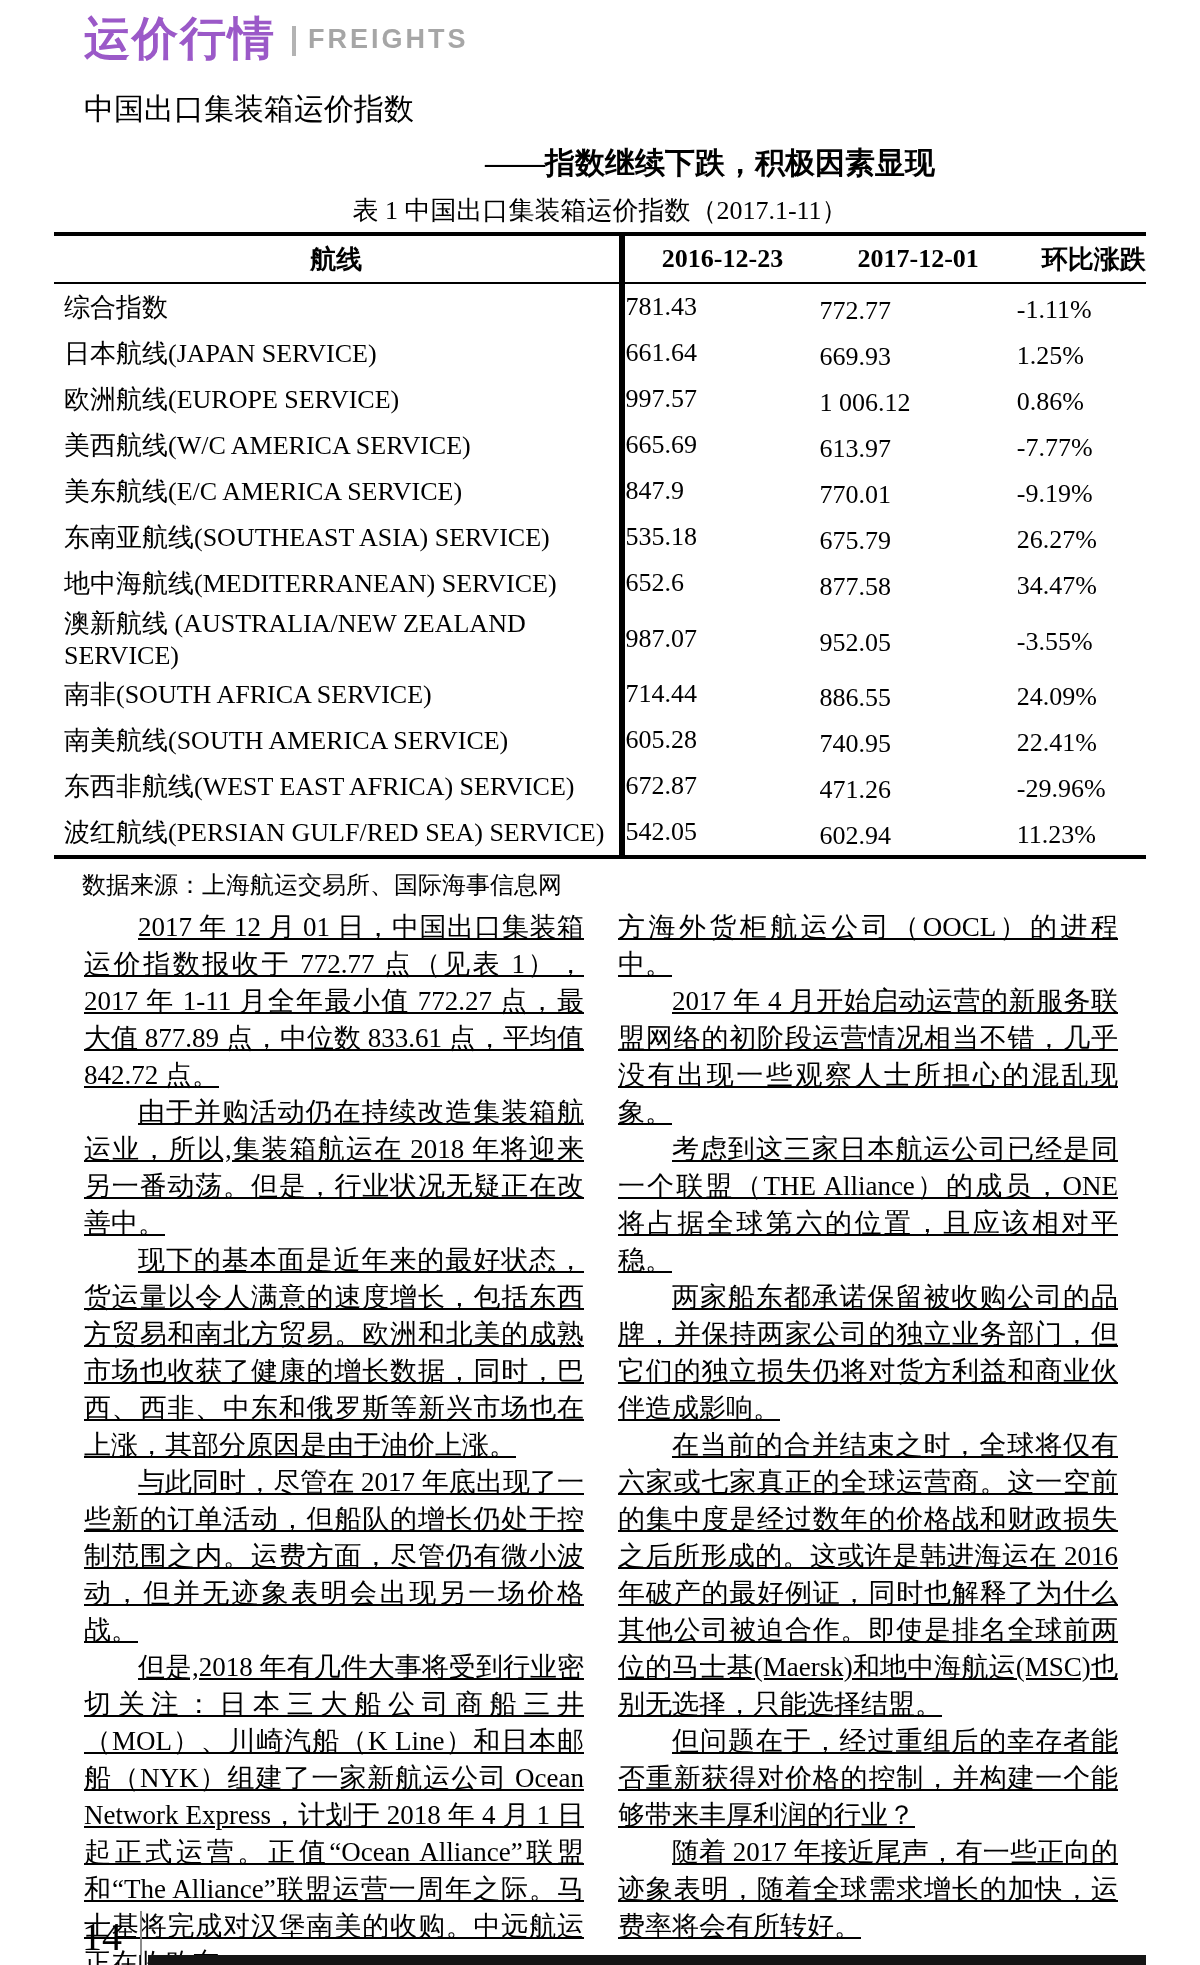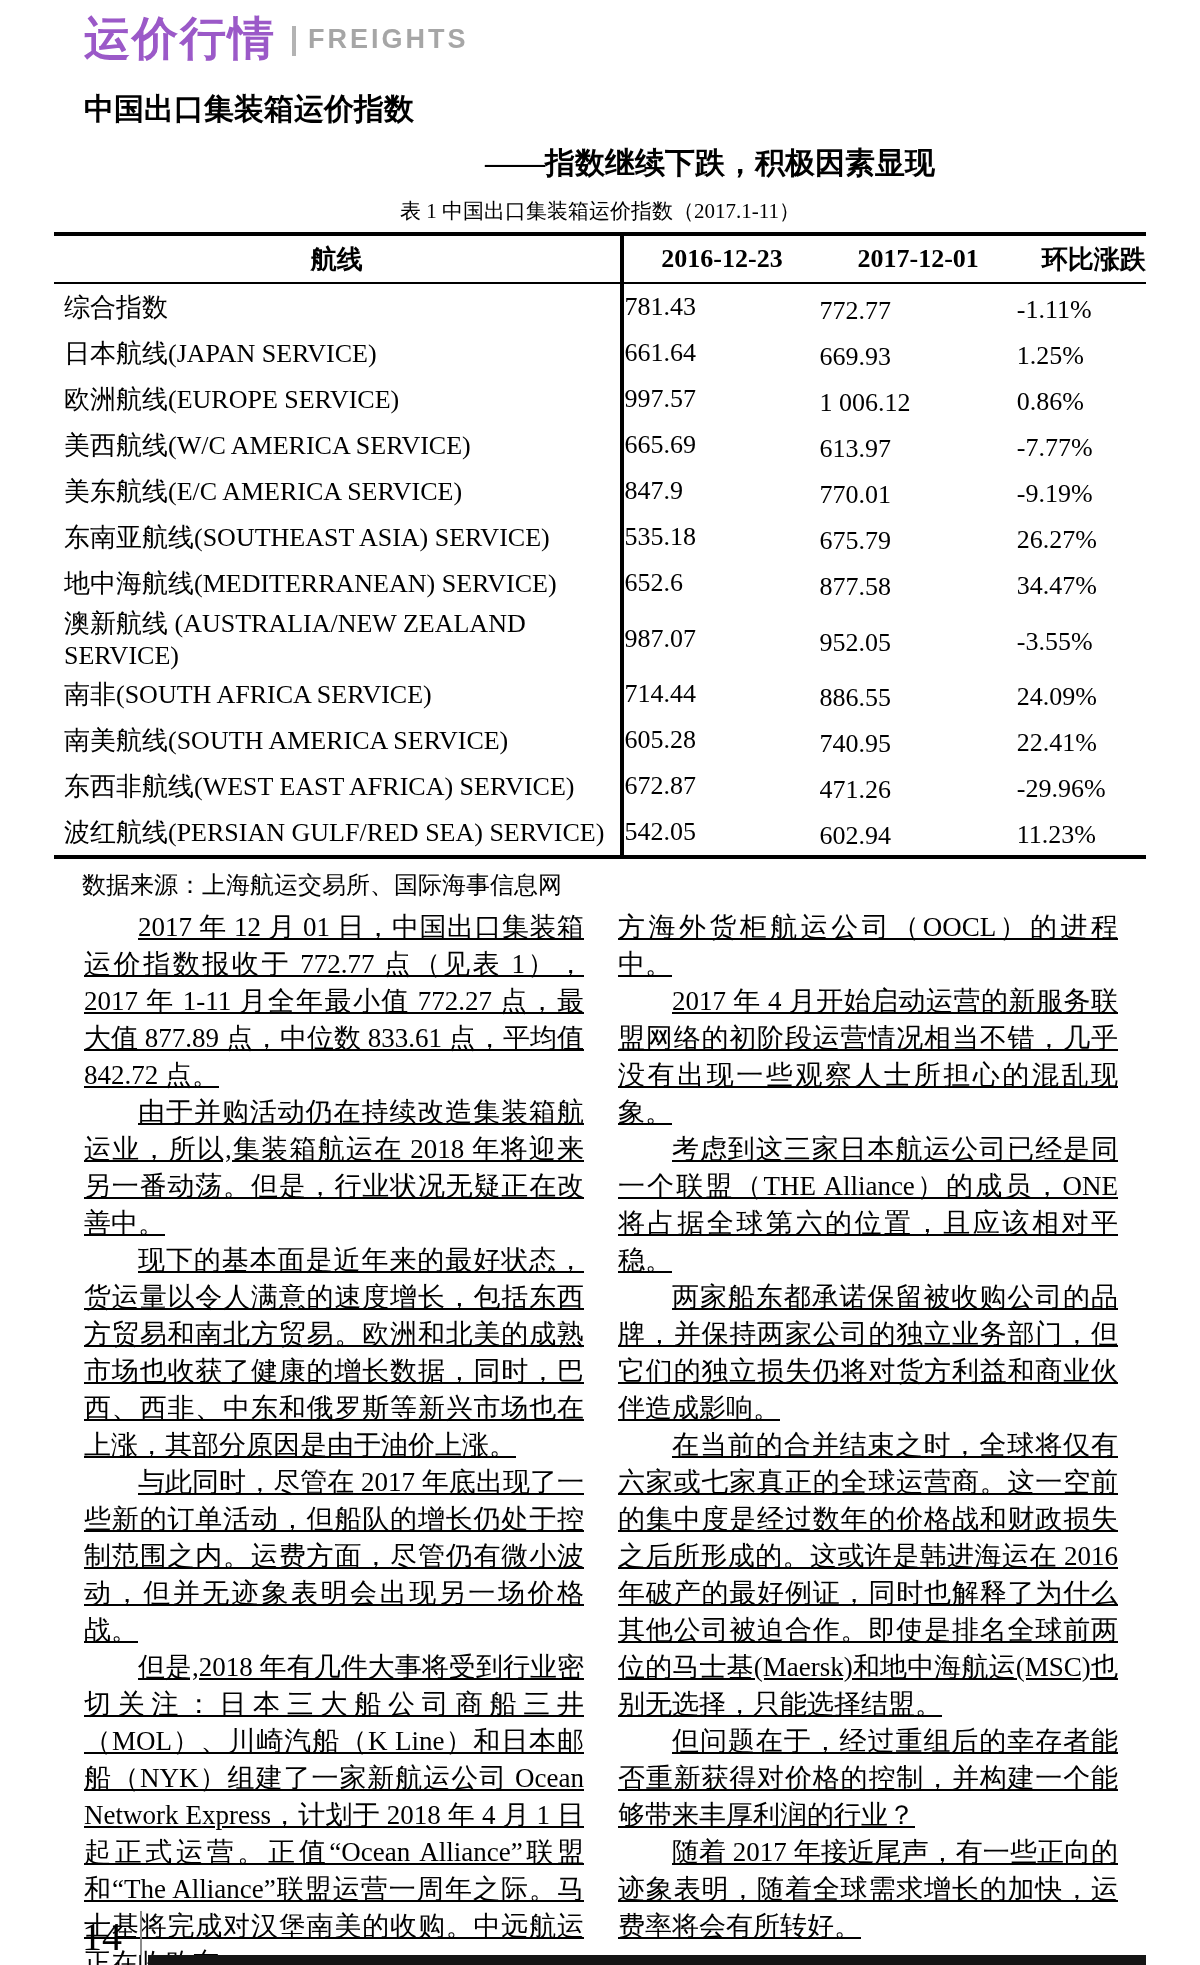--- a/index.html
+++ b/index.html
@@ -19,34 +19,34 @@
     font-weight:bold; font-size:46px; line-height:52px;
     letter-spacing:2px;
   }
   .head-divider { width:4px; height:30px; margin:14px 12px 0 16px; }
   .section-en {
     font-family:"Liberation Sans","DejaVu Sans",sans-serif;
     font-size:27px; line-height:27px; margin-top:14px; letter-spacing:3px;
     font-weight:bold;
   }
   
-  .article-title { font-size:30px; font-weight:bold; margin:28px 0 0 30px; line-height:34px; }
+  .article-title { font-size:30px; font-weight:normal; margin:28px 0 0 30px; line-height:34px; }
   .article-subtitle { font-size:30px; font-weight:bold; margin:20px 0 18px 220px; text-align:center; line-height:34px; }
-  .table-caption { font-size:21px; text-align:center; margin-top:18px; line-height:26px; }
+  .table-caption { font-size:26px; text-align:center; margin-top:18px; line-height:26px; }
   
   table.freight {
     width:1160px; margin:8px auto 0 auto;
     border-collapse:collapse;
     border-top:4px solid #000;
     border-bottom:4px solid #000;
     font-size:26px;
   }
   table.freight th { font-weight:bold; height:44px; border-bottom:2px solid #000; }
   table.freight td { height:46px; text-align:left; padding:0; }
-  table.freight .route { text-align:left; padding-left:10px; width:49%; border-right:4px solid #000000; }
+  table.freight .route { text-align:left; padding-left:10px; width:49%; border-right:6px solid #000000; }
   table.freight th.route { text-align:center; padding-left:0; }
   table.freight .num { width:17%; }
   table.freight td.num-2017 { position:relative; top:4px; }
   table.freight td.num-change { position:relative; top:3px; }
   
   .source { font-size:24px; margin:12px 12px 0 28px; line-height:28px; }
   .columns { display:flex; gap:34px; margin:10px 28px 0 30px;text-decoration:underline; }
   .col { flex:1; font-size:27px; line-height:37px; text-align:justify; }
   .col p { margin:0; text-indent:2em; }
   .col-right p:first-child { text-indent:0; }

